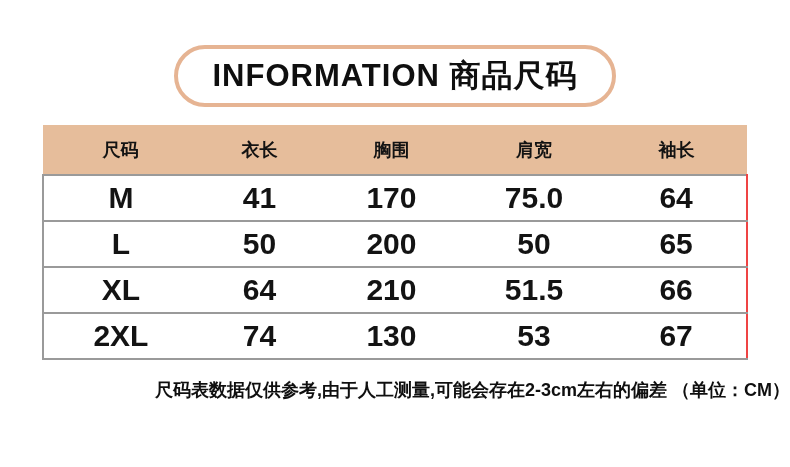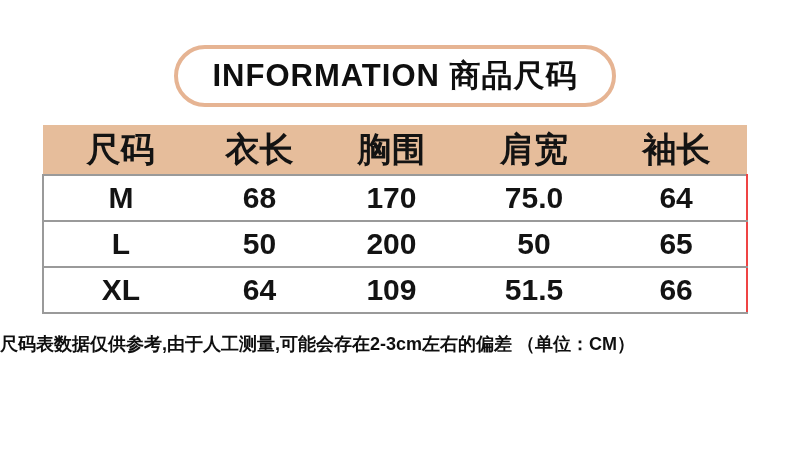--- a/index.html
+++ b/index.html
@@ -53,21 +53,21 @@
   
   table.size-table {
     width: 706px;
     margin: 18px auto 0 auto;
     border-collapse: collapse;
     table-layout: fixed;
   }
   table.size-table thead th {
     background: #e6bd9b;
     height: 50px;
-    font-size: 34px;
+    font-size: 18px;
     font-weight: 700;
     color: #131313;
     vertical-align: middle;
     border: none;
   }
   table.size-table tbody td {
     background: #ffffff;
     height: 46px;
     text-align: center;
     vertical-align: middle;
@@ -76,21 +76,21 @@
     color: #131313;
     border-top: 2px solid #9a9a9a;
     border-bottom: 2px solid #9a9a9a;
   }
   table.size-table tbody td:first-child { border-left: 2px solid #9a9a9a; }
   table.size-table tbody td:last-child  { border-right: 2px solid #ef4444; }
 
   
   .footnote {
     margin-top: 18px;
-    text-align: left;
+    text-align: right;
     font-size: 18px;
     font-weight: 700;
     color: #0f0f0f;
     white-space: nowrap;
   }
 </style>
 </head>
 <body>
 
 <div class="page">
@@ -113,37 +113,44 @@
         <th>尺码</th>
         <th>衣长</th>
         <th>胸围</th>
         <th>肩宽</th>
         <th>袖长</th>
       </tr>
     </thead>
     <tbody>
       <tr>
         <td>M</td>
-        <td>68</td>
+        <td>41</td>
         <td>170</td>
         <td>75.0</td>
         <td>64</td>
       </tr>
       <tr>
         <td>L</td>
         <td>50</td>
         <td>200</td>
         <td>50</td>
         <td>65</td>
       </tr>
       <tr>
         <td>XL</td>
         <td>64</td>
-        <td>109</td>
+        <td>210</td>
         <td>51.5</td>
         <td>66</td>
+      </tr>
+      <tr>
+        <td>2XL</td>
+        <td>74</td>
+        <td>130</td>
+        <td>53</td>
+        <td>67</td>
       </tr>
     </tbody>
   </table>
 
   <div class="footnote">尺码表数据仅供参考,由于人工测量,可能会存在2-3cm左右的偏差 （单位：CM）</div>
 
 </div>
 
 </body></html>

